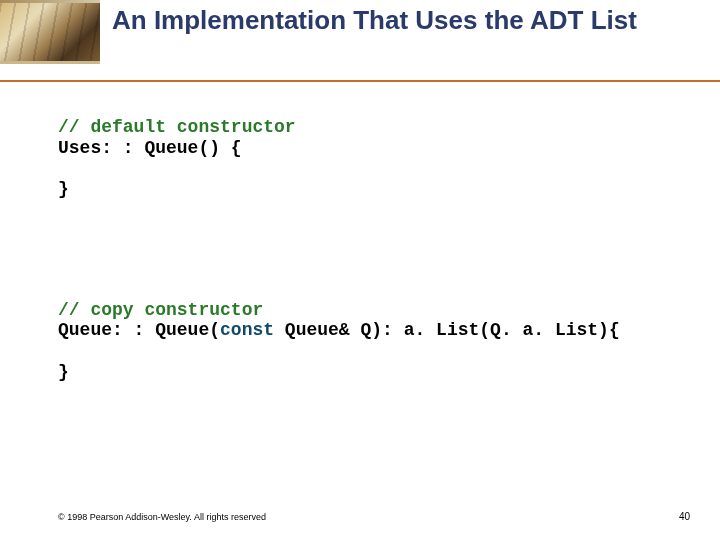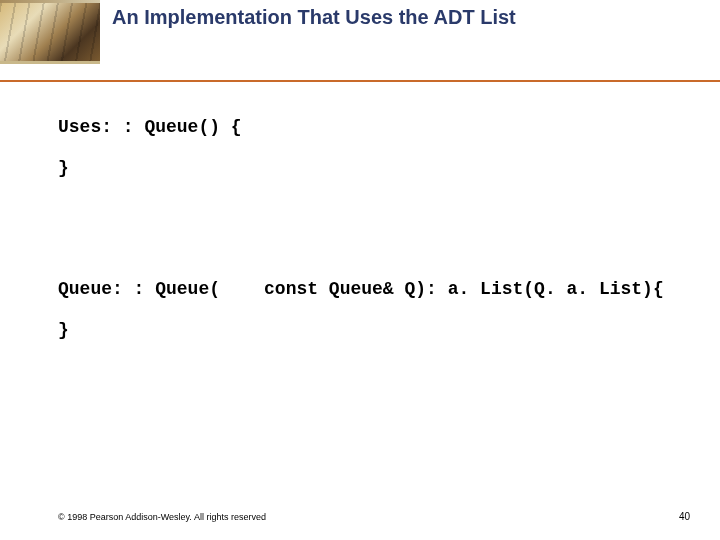--- a/index.html
+++ b/index.html
@@ -40,21 +40,21 @@
       left: 0;
       width: 100px;
       height: 3px;
       background: #c9b88a;
     }
     .title {
       position: absolute;
       top: 6px;
       left: 112px;
       right: 20px;
-      font-size: 20px;
+      font-size: 26px;
       font-weight: bold;
       line-height: 1.15;
       color: #2a3a6a;
       font-family: Arial, sans-serif;
     }
     .title-underline {
       position: absolute;
       top: 80px;
       left: 0;
       width: 100%;
@@ -67,21 +67,21 @@
       left: 58px;
       right: 40px;
       font-family: "Courier New", Courier, monospace;
       font-size: 18px;
       font-weight: bold;
       color: #000;
       line-height: 1.15;
     }
     .code-segment { margin-bottom: 100px; }
     .comment { color: #2a7a2a; }
-    .keyword { color: #000000; margin-left: 44px; }
+    .keyword { color: #0c4a6e; }
     .copyright {
       position: absolute;
       bottom: 18px;
       left: 58px;
       font-size: 9px;
       color: #000;
     }
     .page-number {
       position: absolute;
       bottom: 18px;
@@ -95,26 +95,28 @@
 
 <div class="top-border"></div>
 <div class="decorative-band"></div>
 <div class="under-border"></div>
 
 <div class="title">An Implementation That Uses the ADT List</div>
 <div class="title-underline"></div>
 
 <div class="code-block">
   <div class="code-segment">
+    <div class="comment">// default constructor</div>
     <div>Uses: : Queue() {</div>
     <div>&nbsp;</div>
     <div>}</div>
   </div>
 
   <div class="code-segment">
+    <div class="comment">// copy constructor</div>
     <div><span>Queue: : Queue(</span><span class="keyword">const</span><span> Queue&amp; Q): a. List(Q. a. List){</span></div>
     <div>&nbsp;</div>
     <div>}</div>
   </div>
 </div>
 
 <div class="copyright">© 1998 Pearson Addison-Wesley. All rights reserved</div>
 <div class="page-number">40</div>
 
 </body></html>

